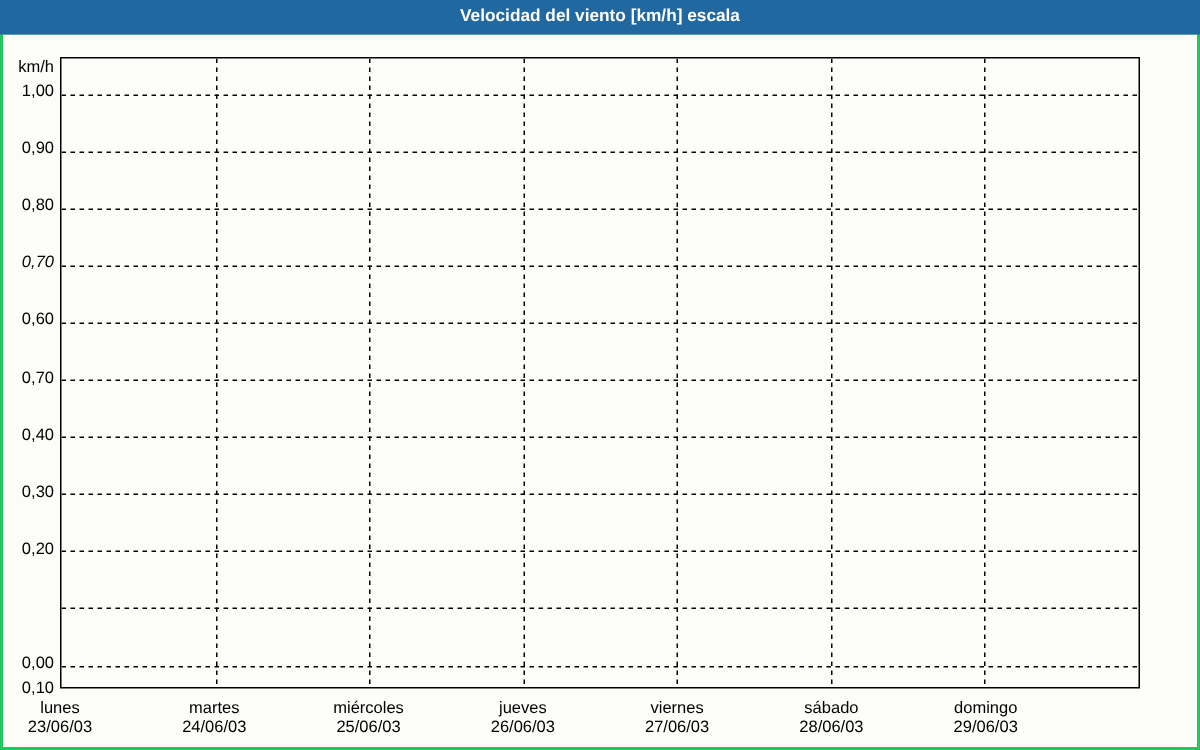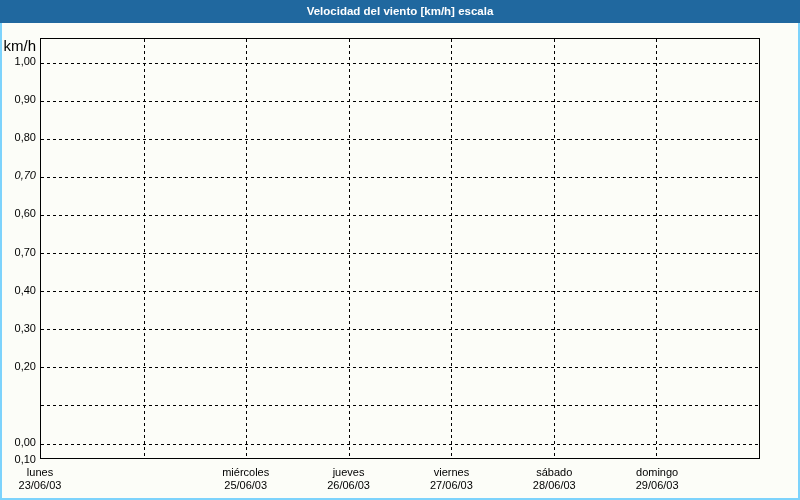--- a/index.html
+++ b/index.html
@@ -62,38 +62,38 @@
     white-space: nowrap;
   }
   #y-unit {
     position: absolute;
     left: 0;
     top: 39px;
     width: 36px;
     height: 13px;
     line-height: 13px;
     text-align: right;
-    font-size: 15px;
+    font-size: 11px;
     color: #000000;
   }
   .xtick {
     position: absolute;
     top: 466px;
     width: 90px;
     text-align: center;
     font-size: 11px;
     line-height: 13px;
     color: #000000;
     white-space: nowrap;
   }
 </style>
 </head>
 <body>
 
-<div id="frame" style="background: #7dd3fc;">
+<div id="frame" style="background: #22c55e;">
   <div id="inner-bg" style="background: rgb(252, 253, 248);"></div>
 
   <div id="titlebar" style="background: rgb(32, 104, 159); color: rgb(255, 255, 255);">
     <span>Velocidad del viento [km/h] escala</span>
   </div>
 
   <div id="y-unit">km/h</div>
 
   <div id="plot" style="border-color: rgb(0, 0, 0);">
     <svg id="grid-svg" width="718" height="419">
@@ -124,20 +124,24 @@
     <div class="ytick" style="top: 245.5px;">0,70</div>
     <div class="ytick" style="top: 283.6px;">0,40</div>
     <div class="ytick" style="top: 321.7px;">0,30</div>
     <div class="ytick" style="top: 359.8px;">0,20</div>
     <div class="ytick" style="top: 411px; margin-top: 42px;">0,10</div>
     <div class="ytick" style="top: 436px;">0,00</div>
     <div class="xtick" style="left: -5px;">
       <div>lunes</div>
       <div>23/06/03</div>
     </div>
+    <div class="xtick" style="left: 97.8571px;">
+      <div>martes</div>
+      <div>24/06/03</div>
+    </div>
     <div class="xtick" style="left: 200.714px;">
       <div>miércoles</div>
       <div>25/06/03</div>
     </div>
     <div class="xtick" style="left: 303.571px;">
       <div>jueves</div>
       <div>26/06/03</div>
     </div>
     <div class="xtick" style="left: 406.429px;">
       <div>viernes</div>

